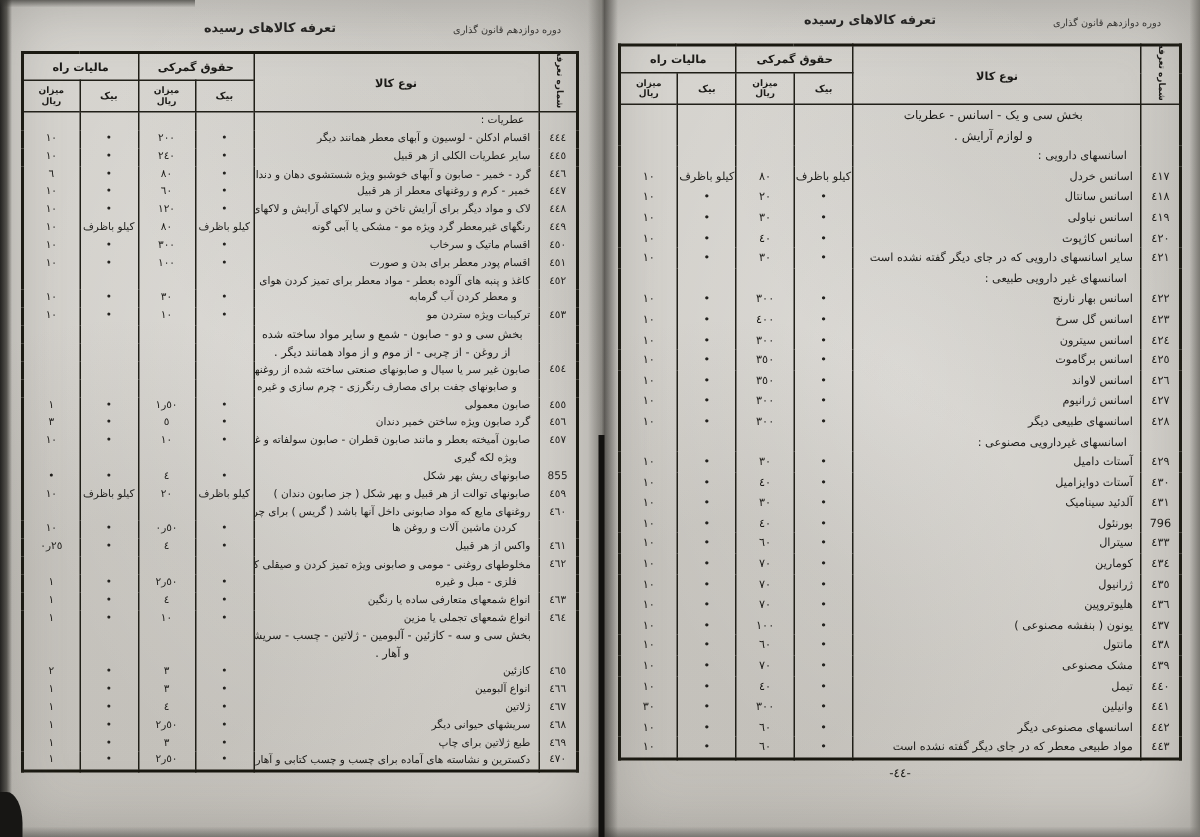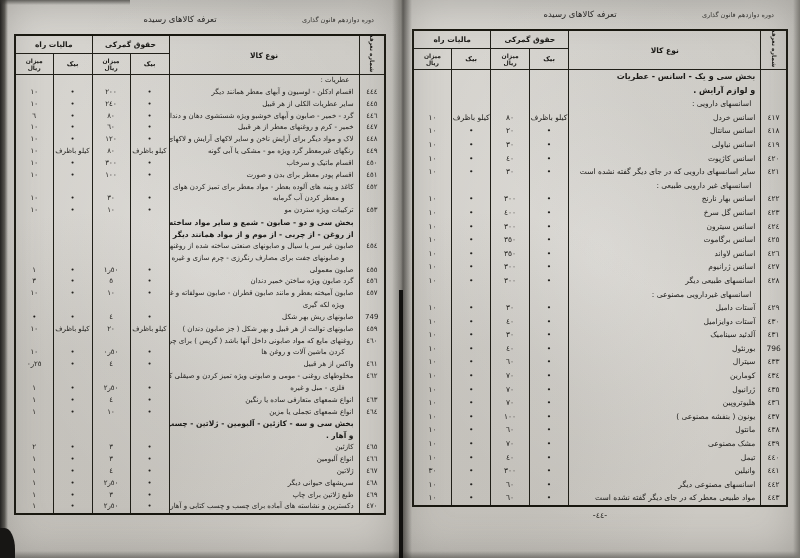--- a/index.html
+++ b/index.html
@@ -22,21 +22,21 @@
     content:"";position:absolute;inset:0;pointer-events:none;
     box-shadow:inset 0 0 46px rgba(82,80,74,.38);
   }
   .page-l{left:0;}
   .page-r{left:400px;}
 
   
   .edition{position:absolute;font-size:6.5px;color:#33322f;right:26px;white-space:nowrap;}
   .page-l .edition{top:16px;}
   .page-r .edition{top:11px;}
-  .doc-title{position:absolute;left:0;right:40px;text-align:center;font-weight:400;font-size:8.5px;color:#222120;white-space:nowrap;}
+  .doc-title{position:absolute;left:0;right:40px;text-align:center;font-weight:700;font-size:8.5px;color:#222120;white-space:nowrap;}
   .page-l .doc-title{top:14px;}
   .page-r .doc-title{top:9px;}
 
   
   table{position:absolute;border-collapse:collapse;direction:rtl;table-layout:fixed;}
   .page-l table{left:14px;top:34px;width:366px;}
   .page-r table{left:12px;top:29px;width:376px;}
   table{border:2px solid #18170f;}
   th,td{padding:0;}
   th{border-left:1.3px solid #201f18;border-bottom:1.3px solid #201f18;font-weight:700;}
@@ -56,21 +56,21 @@
   .sub-amt span{display:block;font-size:6px;line-height:7.5px;}
 
   tbody td{white-space:nowrap;overflow:hidden;}
   .page-r tbody td{line-height:13.6px;font-size:7.5px;}
   .page-l tbody td{line-height:11.85px;font-size:7px;}
   td.c-name{text-align:right;padding-right:5px;}
   td.c-n{text-align:center;font-size:7px;}
   td.c-u1,td.c-u2{text-align:center;font-size:5.2px;color:#23221f;}
   td.c-v1,td.c-v2{text-align:center;}
   tr.r-group td.c-name{font-weight:400;padding-right:9px;}
-  tr.r-section td.c-name{text-align:right;font-weight:700;}
+  tr.r-section td.c-name{text-align:center;font-weight:400;}
   .page-r tr.r-section td.c-name{font-size:8px;}
   .page-l tr.r-section td.c-name{font-size:7.5px;}
   tr.r-cont td.c-name{padding-right:14px;}
 
   .folio{position:absolute;left:0;right:0;text-align:center;font-size:8px;color:#24231f;}
   .page-l .folio{top:524px;}
   .page-r .folio{top:511px;}
 
   
   .edge-left{position:absolute;left:0;top:0;width:8px;height:558px;z-index:5;
@@ -574,21 +574,21 @@
           </tr>
           <tr class="r-cont">
             <td class="c-n"></td>
             <td class="c-name">ویژه لکه گیری</td>
             <td class="c-u1"></td>
             <td class="c-v1"></td>
             <td class="c-u2"></td>
             <td class="c-v2"></td>
           </tr>
           <tr class="r-item">
-            <td class="c-n">749</td>
+            <td class="c-n">855</td>
             <td class="c-name">صابونهای ریش بهر شکل</td>
             <td class="c-u1">•</td>
             <td class="c-v1">٤</td>
             <td class="c-u2">•</td>
             <td class="c-v2">•</td>
           </tr>
           <tr class="r-item">
             <td class="c-n">٤٥٩</td>
             <td class="c-name">صابونهای توالت از هر قبیل و بهر شکل ( جز صابون دندان )</td>
             <td class="c-u1">کیلو باظرف</td>

